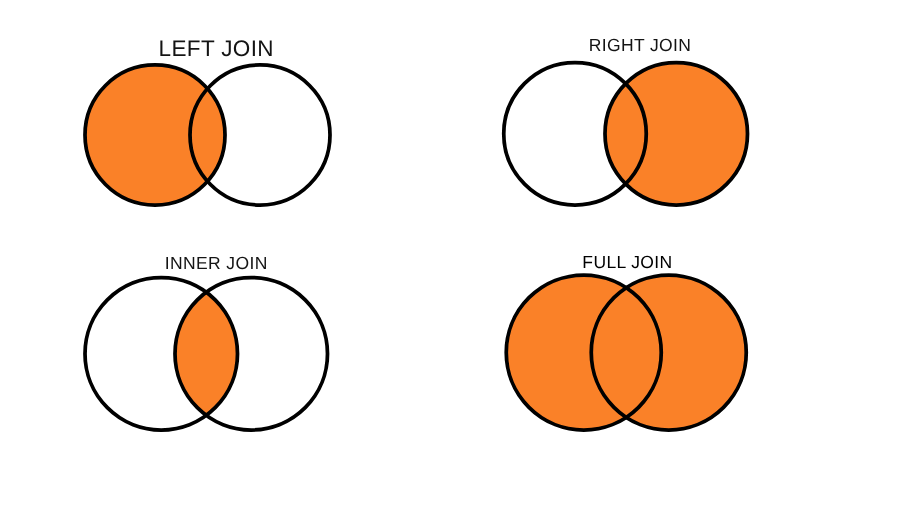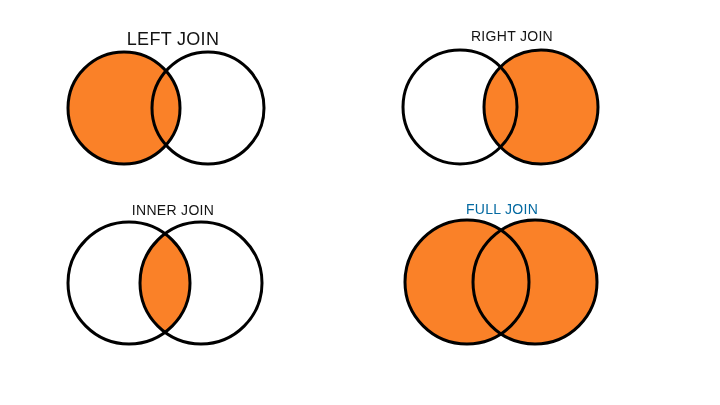--- a/index.html
+++ b/index.html
@@ -86,21 +86,21 @@
           </clipPath>
         </defs>
         <circle cx="129" cy="283" r="61" fill="#ffffff" stroke="none"></circle>
         <circle cx="201" cy="283" r="61" fill="#ffffff" stroke="none"></circle>
         <circle cx="129" cy="283" r="61" fill="#fa8128" stroke="none" clip-path="url(#clip-inner-join)"></circle>
         <circle cx="129" cy="283" r="61" fill="none" stroke="#000000" stroke-width="3"></circle>
         <circle cx="201" cy="283" r="61" fill="none" stroke="#000000" stroke-width="3"></circle>
       </svg>
     </div>
     <div class="panel" style="left: 0px; top: 0px; width: 720px; height: 405px; pointer-events: none;">
-      <div class="panel-title" style="top: 202px; left: 352px; width: 300px; font-size: 14px; color: #0369a1;">FULL JOIN</div>
+      <div class="panel-title" style="top: 202px; left: 352px; width: 300px; font-size: 14px; color: #000000;">FULL JOIN</div>
       <svg class="venn-svg" width="202" height="134" viewBox="400 215 202 134" style="left: 400px; top: 215px;">
         <defs>
           <clipPath id="clip-full-join">
             <circle cx="535" cy="282" r="62"></circle>
           </clipPath>
         </defs>
         <circle cx="467" cy="282" r="62" fill="#fa8128" stroke="none"></circle>
         <circle cx="535" cy="282" r="62" fill="#fa8128" stroke="none"></circle>
         <circle cx="467" cy="282" r="62" fill="#fa8128" stroke="none" clip-path="url(#clip-full-join)"></circle>
         <circle cx="467" cy="282" r="62" fill="none" stroke="#000000" stroke-width="3"></circle>

